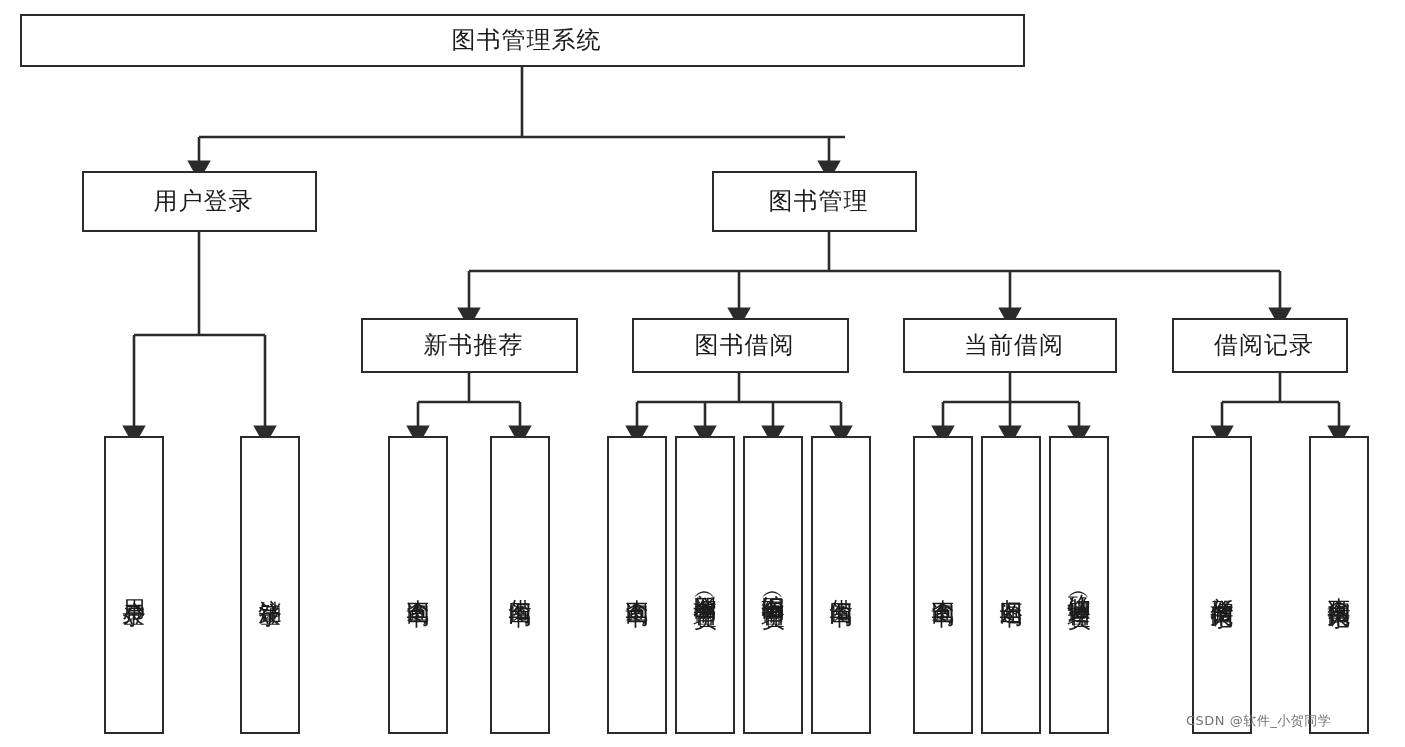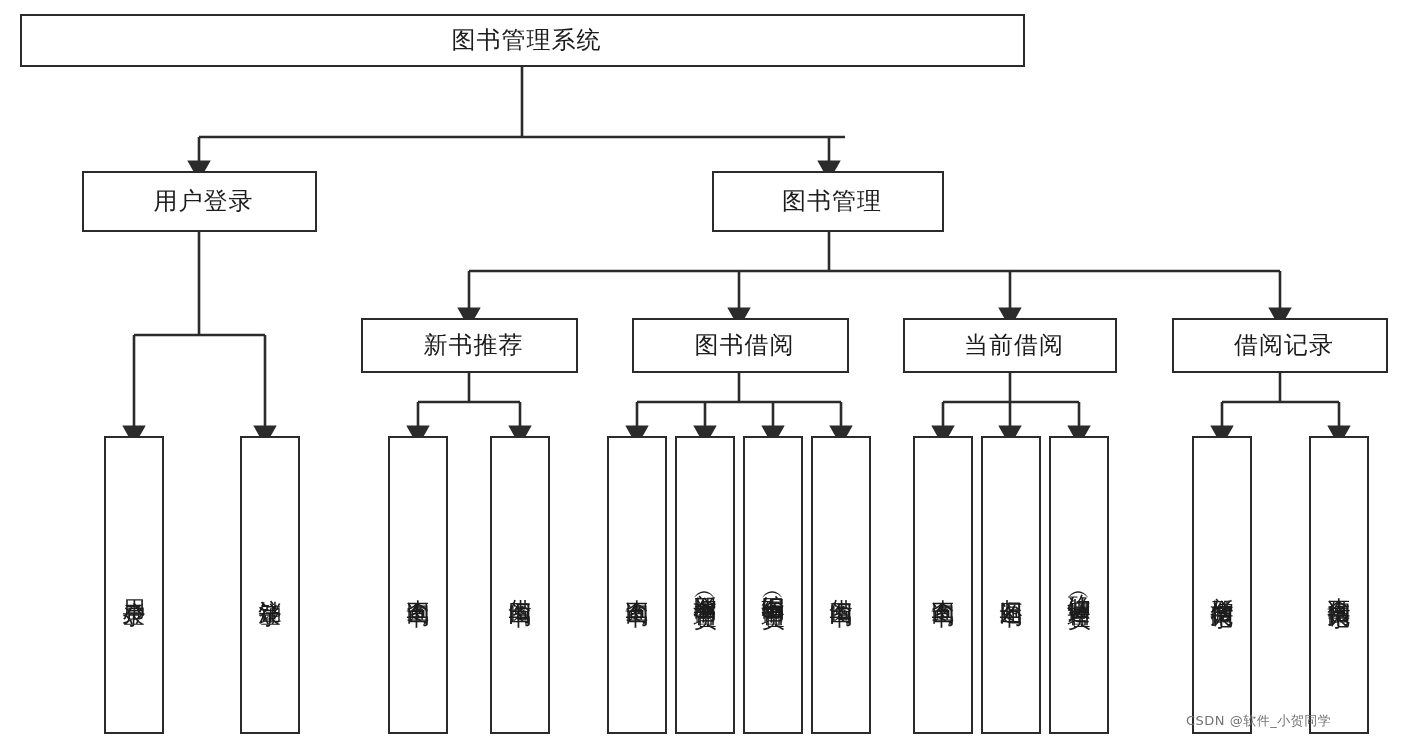--- a/index.html
+++ b/index.html
@@ -120,34 +120,34 @@
     </g>
   </svg>
 
   <div class="node node-h" style="left:20px; top:14px; width:1005px; height:53px;">
     <span>图书管理系统</span>
   </div>
 
   <div class="node node-h" style="left:82px; top:171px; width:235px; height:61px;">
     <span>用户登录</span>
   </div>
-  <div class="node node-h" style="left:712px; top:171px; width:232px; height:61px;">
+  <div class="node node-h" style="left:712px; top:171px; width:205px; height:61px;">
     <span>图书管理</span>
   </div>
 
   <div class="node node-h" style="left:361px; top:318px; width:217px; height:55px;font-family:Liberation Serif, serif;">
     <span>新书推荐</span>
   </div>
   <div class="node node-h" style="left:632px; top:318px; width:217px; height:55px;">
     <span>图书借阅</span>
   </div>
   <div class="node node-h" style="left:903px; top:318px; width:214px; height:55px;">
     <span>当前借阅</span>
   </div>
-  <div class="node node-h" style="left:1172px; top:318px; width:216px; height:55px;">
+  <div class="node node-h" style="left:1172px; top:318px; width:176px; height:55px;">
     <span>借阅记录</span>
   </div>
 
   <div class="node node-v" style="left:104px; top:436px; width:60px; height:298px;">
     <span>用户登录</span>
   </div>
   <div class="node node-v" style="left:240px; top:436px; width:60px; height:298px;">
     <span>注销登录</span>
   </div>
 

